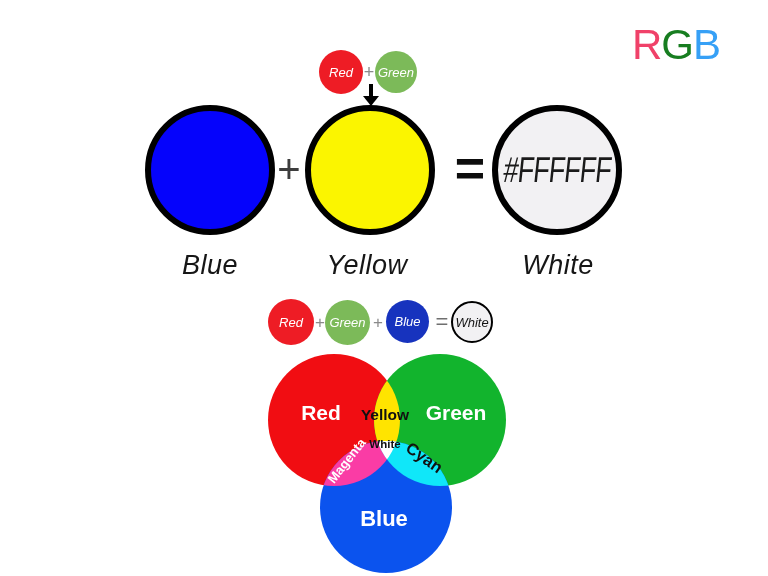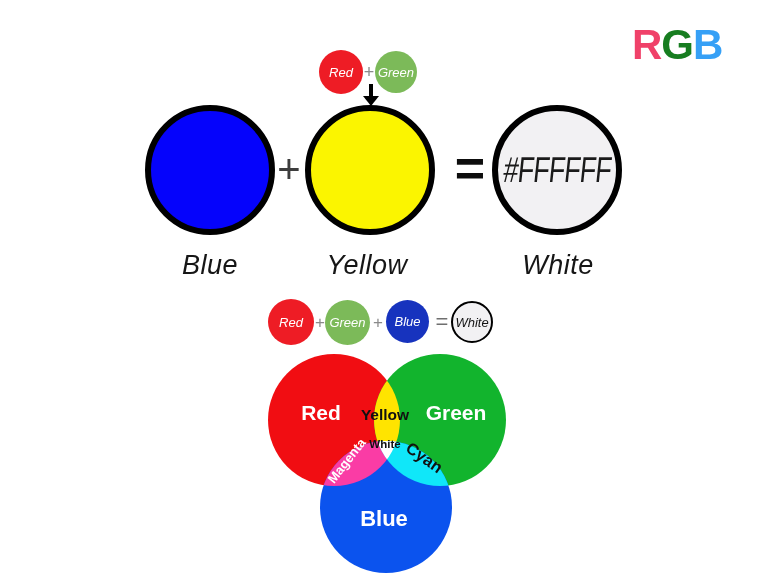--- a/index.html
+++ b/index.html
@@ -20,21 +20,21 @@
   .op-eq-main{font-size:52px;color:#0d0d0d;font-weight:700;}
   .circle-caption{
     position:absolute;transform:translateX(-50%);font-style:italic;
     font-size:27px;color:#161616;white-space:nowrap;letter-spacing:0.5px;
   }
   .hex-text{
     font-size:36px;color:#1a1a1a;font-weight:400;letter-spacing:-1px;
     transform:skewX(-6deg) scaleX(0.74);white-space:nowrap;
   }
   .logo{
-    position:absolute;left:632px;top:24px;font-size:42px;font-weight:700;
+    position:absolute;left:632px;top:24px;font-size:42px;font-weight:400;
     letter-spacing:-1px;line-height:1;white-space:nowrap;
   }
   .arrow-shaft{position:absolute;left:369px;top:84px;width:4px;height:13px;background:#000;}
   .arrow-head{
     position:absolute;left:363px;top:96px;width:0;height:0;
     border-left:8px solid transparent;border-right:8px solid transparent;
     border-top:10px solid #000;
   }
   svg text{font-family:"Liberation Sans",sans-serif;}
 </style>

